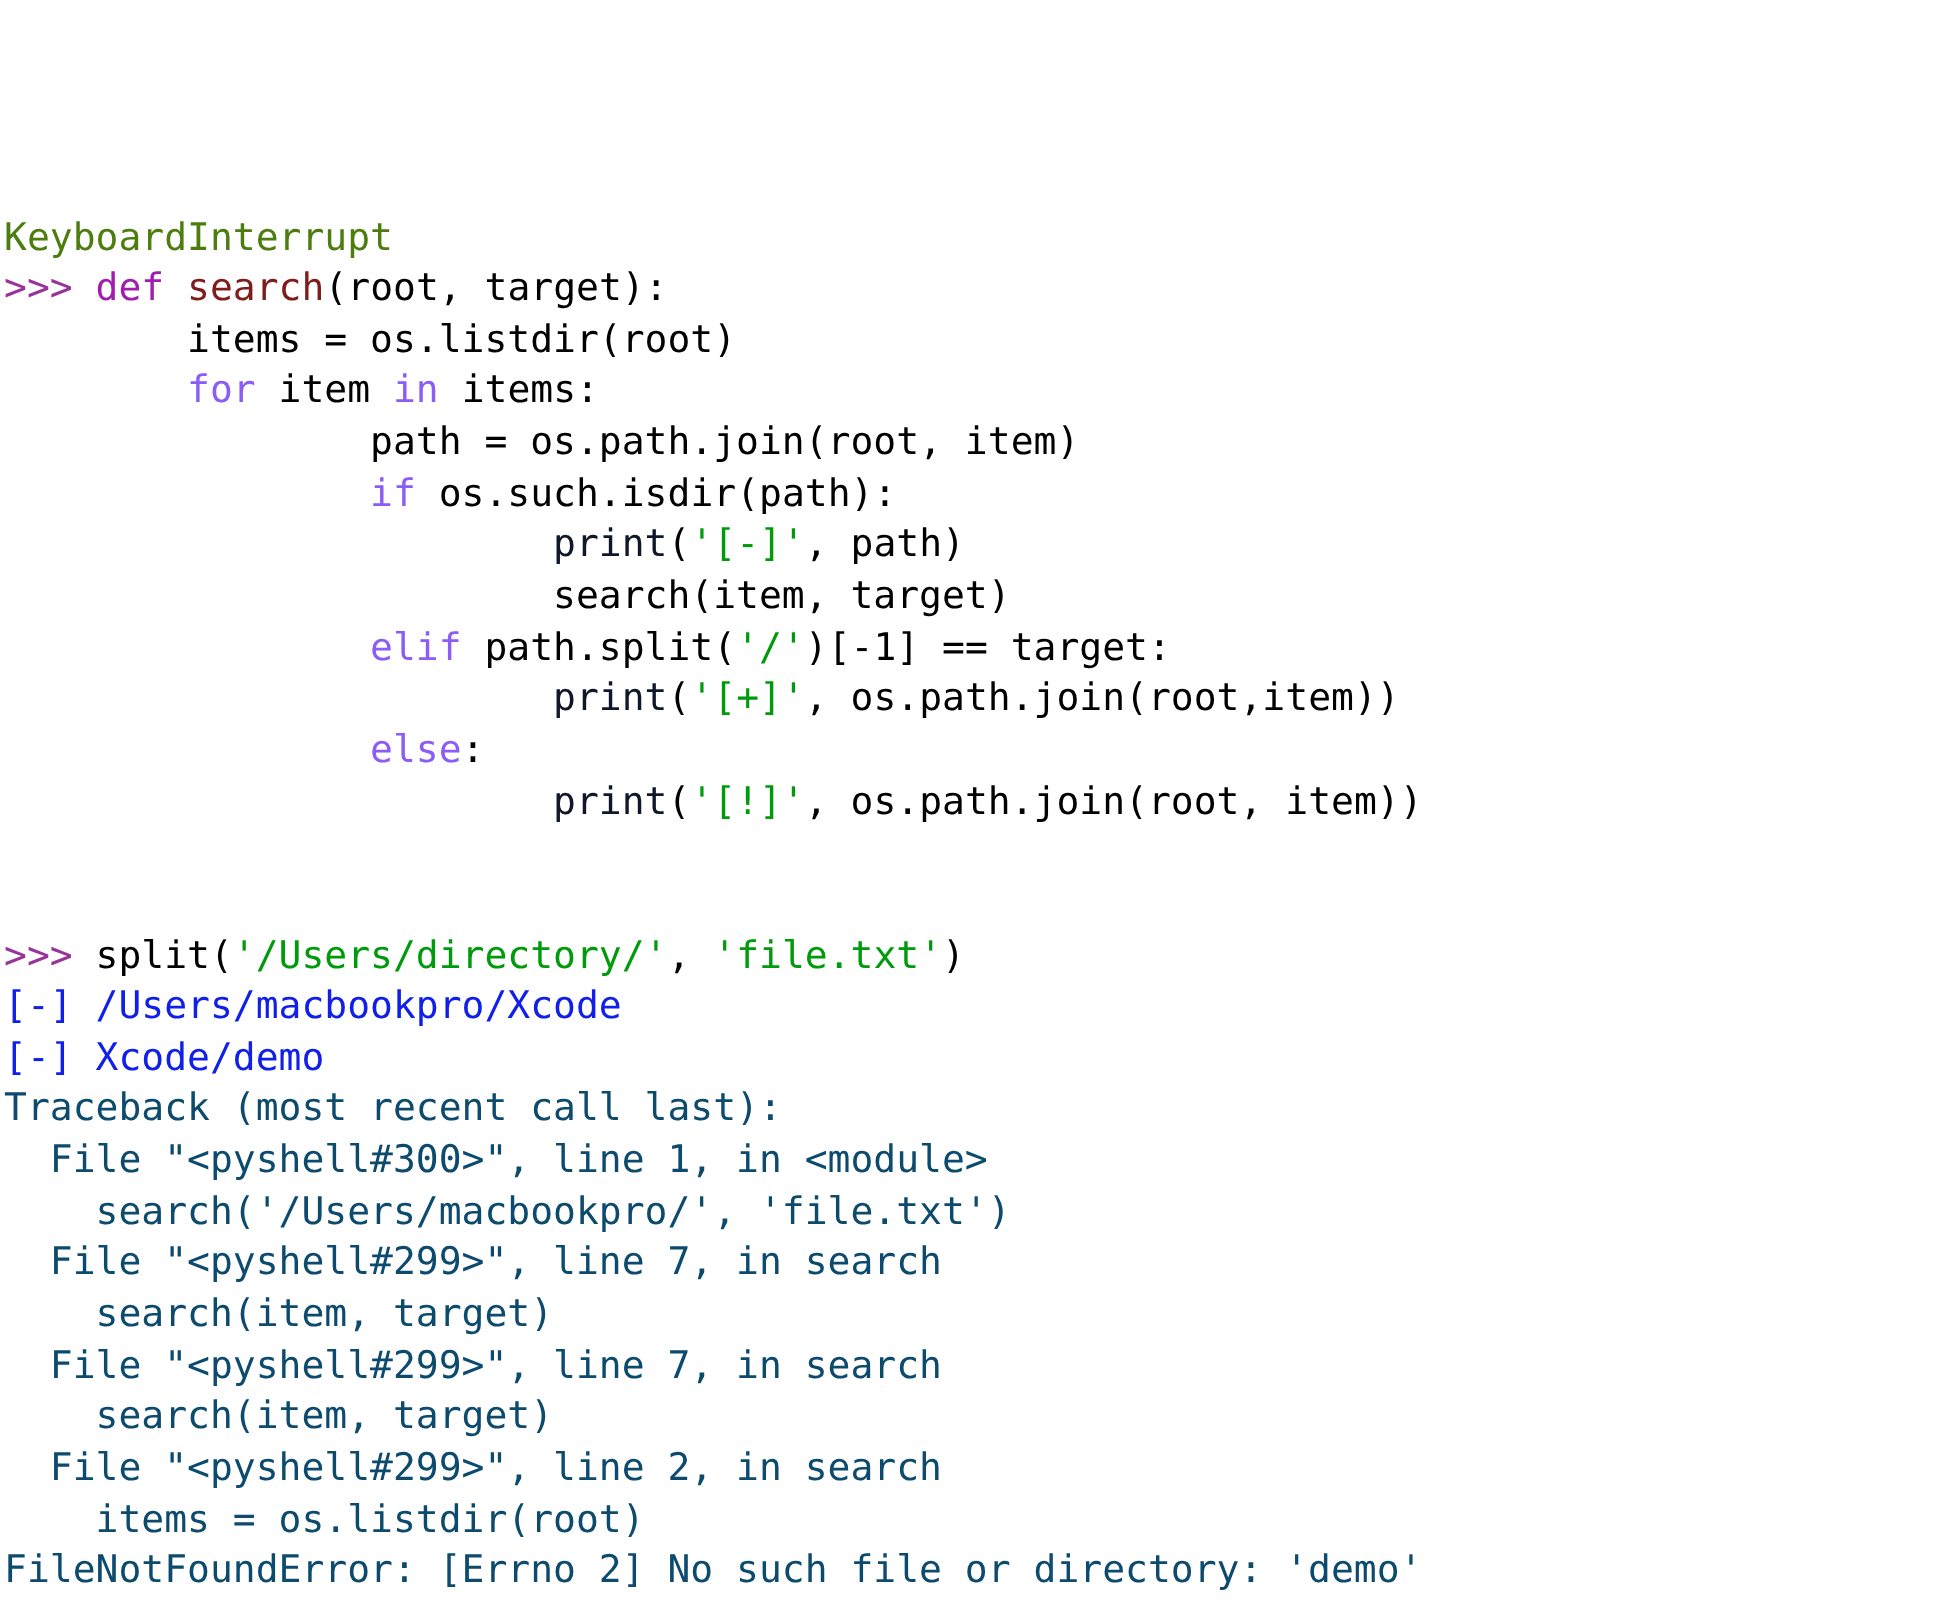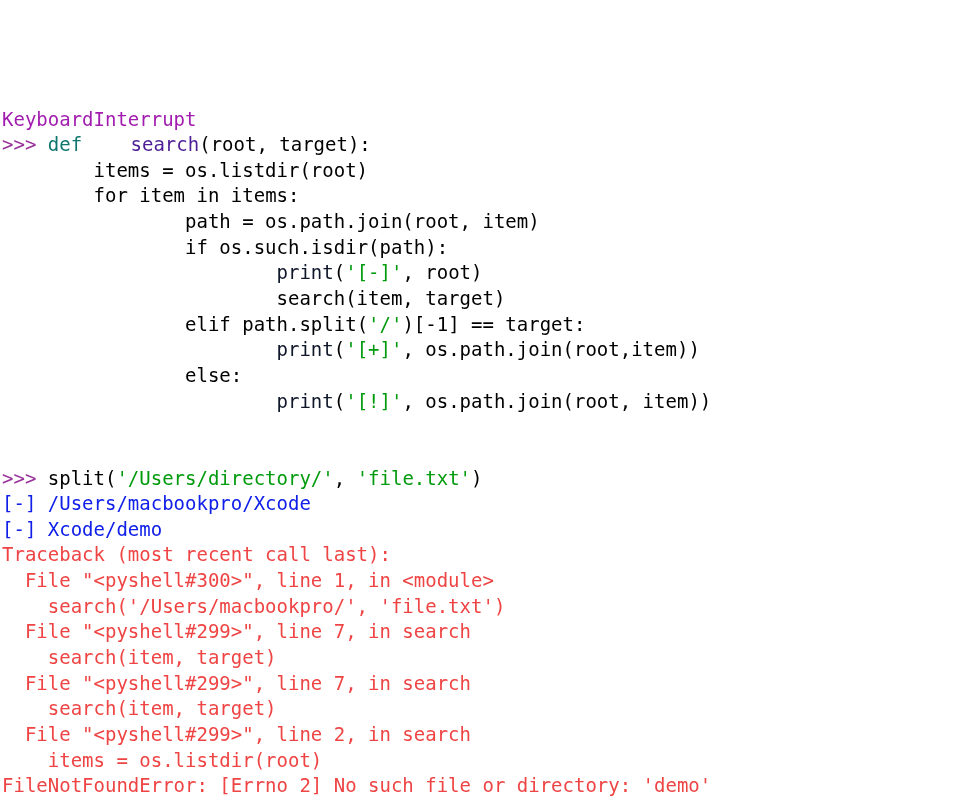--- a/index.html
+++ b/index.html
@@ -9,41 +9,41 @@
     font-family: Menlo, Monaco, Consolas, "DejaVu Sans Mono", monospace;
     font-size: 19px;
     line-height: 1.35;
     color: #000000;
     white-space: pre;
     position: relative;
     width: 970px;
     box-sizing: border-box;
   }
   .prompt { color: #993399; }
-  .kw-def { color: #0f766e; margin-top: 40px; }
-  .kw     { color: #000000; margin-top: 12px; }
-  .fname  { color: #4c1d95; margin-left: 37px; }
+  .kw-def { color: #a21caf; margin-top: 40px; }
+  .kw     { color: #8b5cf6; margin-top: 12px; }
+  .fname  { color: #7f1d1d; }
   .builtin{ color: #0f172a; }
   .str    { color: #009b0c; }
   .out    { color: #1020e8; }
-  .err    { color: #ef4444; }
-  .top    { color: #a21caf; }
+  .err    { color: #0c4a6e; }
+  .top    { color: #4d7c0f; }
 </style>
 </head>
 <body>
 
 
 
 <div><span class="top">KeyboardInterrupt</span>
 <span class="prompt">&gt;&gt;&gt; </span><span class="kw-def">def</span> <span class="fname">search</span><span>(root, target):</span>
 <span>        items = os.listdir(root)</span>
 <span>        </span><span class="kw">for</span><span> item </span><span class="kw">in</span><span> items:</span>
 <span>                path = os.path.join(root, item)</span>
 <span>                </span><span class="kw">if</span><span> os.such.isdir(path):</span>
-<span>                        </span><span class="builtin">print</span><span>(</span><span class="str">'[-]'</span><span>, root)</span>
+<span>                        </span><span class="builtin">print</span><span>(</span><span class="str">'[-]'</span><span>, path)</span>
 <span>                        search(item, target)</span>
 <span>                </span><span class="kw">elif</span><span> path.split(</span><span class="str">'/'</span><span>)[-1] == target:</span>
 <span>                        </span><span class="builtin">print</span><span>(</span><span class="str">'[+]'</span><span>, os.path.join(root,item))</span>
 <span>                </span><span class="kw">else</span><span>:</span>
 <span>                        </span><span class="builtin">print</span><span>(</span><span class="str">'[!]'</span><span>, os.path.join(root, item))</span>
 
 
 <span class="prompt">&gt;&gt;&gt; </span><span>split(</span><span class="str">'/Users/directory/'</span><span>, </span><span class="str">'file.txt'</span><span>)</span>
 <span class="out">[-] /Users/macbookpro/Xcode</span>
 <span class="out">[-] Xcode/demo</span>

